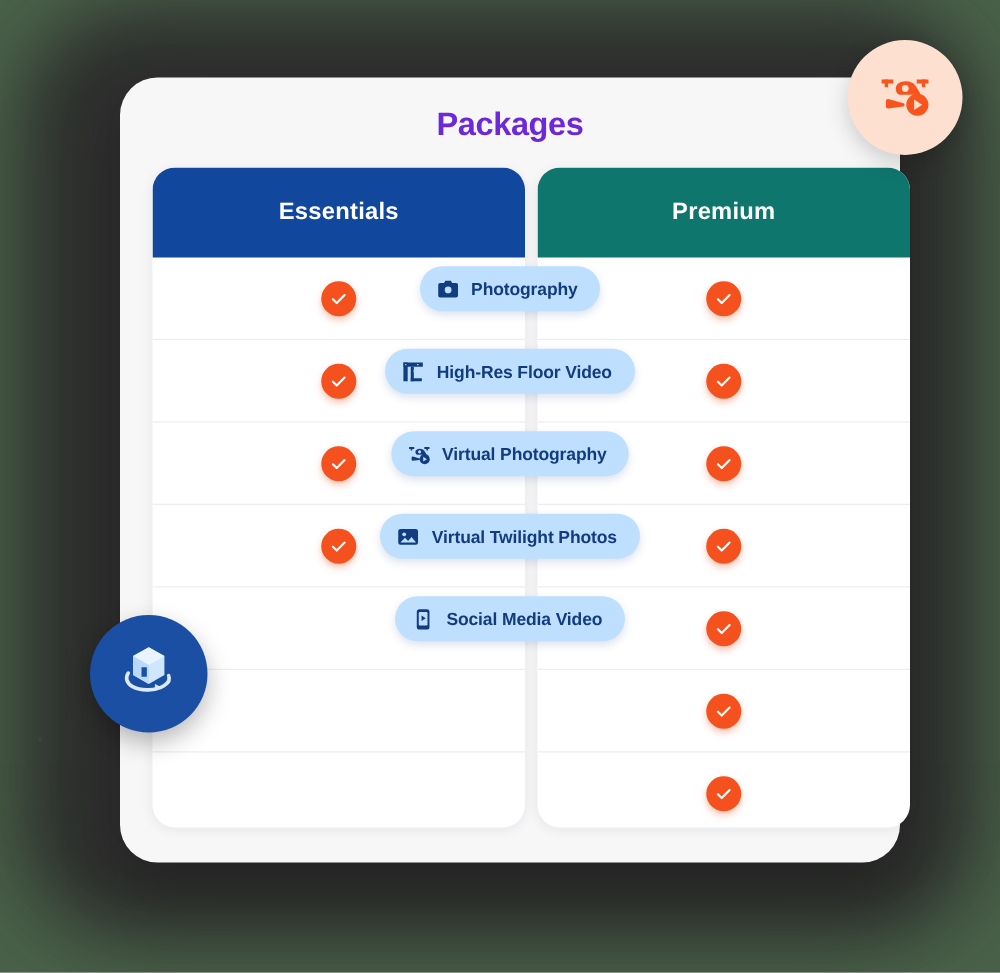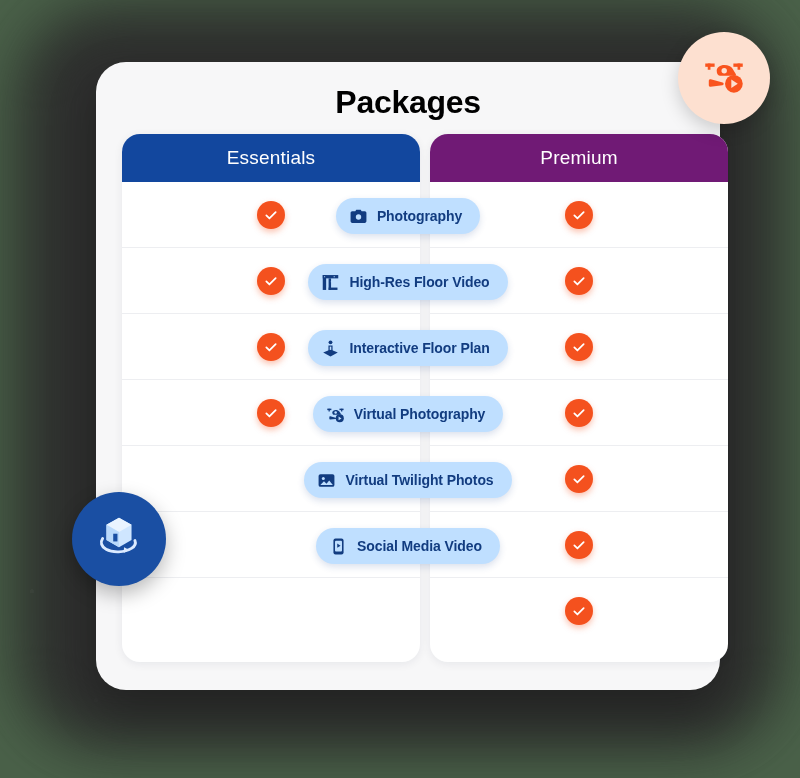--- a/index.html
+++ b/index.html
@@ -59,52 +59,52 @@
     box-shadow: 0 22px 48px rgba(0,0,0,0.26);
     overflow: visible;
   }
 
   #page-title {
     position: absolute;
     left: 0;
     top: 22px;
     width: 624px;
     text-align: center;
-    font-size: 32px;
+    font-size: 26px;
     font-weight: bold;
-    color: #000000;
+    color: #6d28d9;
     letter-spacing: -0.3px;
   }
 
   
   .col-panel {
     position: absolute;
     top: 72px;
     width: 298px;
     height: 528px;
     background: #ffffff;
     border-radius: 18px;
     box-shadow: 0 2px 10px rgba(20,30,60,0.07);
     overflow: hidden;
   }
   #col-essentials { left: 26px; }
   #col-premium    { left: 334px; }
 
   .col-header {
-    height: 48px;
+    height: 72px;
     display: flex;
     align-items: center;
     justify-content: center;
     font-size: 19px;
-    font-weight: normal;
+    font-weight: bold;
     color: #ffffff;
     letter-spacing: 0.2px;
   }
   #col-essentials .col-header { background: #12479e; }
-  #col-premium    .col-header { background: #701a75; }
+  #col-premium    .col-header { background: #0f766e; }
 
   .cell {
     height: 66px;
     display: flex;
     align-items: center;
     justify-content: center;
     border-bottom: 1px solid #edeef1;
     position: relative;
   }
   .cell:last-child { border-bottom: none; }
@@ -128,20 +128,21 @@
     position: absolute;
     left: 0;
     top: 136px;
     width: 624px;
     height: 464px;
     pointer-events: none;
   }
   .pill-row {
     height: 66px;
     display: flex;
+    align-items: center;
     justify-content: center;
   }
   .pill {
     pointer-events: auto;
     display: inline-flex;
     align-items: center;
     gap: 9px;
     height: 36px;
     padding: 0 18px 0 13px;
     border-radius: 18px;
@@ -315,33 +316,20 @@
           <span class="pill-icon">
             <svg viewBox="0 0 24 24">
               <path fill="#123c80" d="M2.2 2.6h19.6v4.2H2.2z"></path>
               <path fill="#123c80" d="M2.2 2.6h4.3v18.8H2.2z"></path>
               <path fill="#123c80" d="M9.6 6.8h3.1v14.6H9.6z"></path>
               <path fill="#123c80" d="M9.6 18.4h11.2v3H9.6z"></path>
               <path fill="#bfdfff" d="M4 4h1.2v1.4H4zM16 4h1.4v1.4H16zM12.4 10.4h5.4v1.4h-5.4z"></path>
             </svg>
           </span>
           <span class="pill-label">High-Res Floor Video</span>
-        </div>
-      </div>
-      <div class="pill-row">
-        <div class="pill">
-          <span class="pill-icon">
-            <svg viewBox="0 0 24 24">
-              <circle cx="12" cy="4.2" r="2.4" fill="#123c80"></circle>
-              <path fill="#123c80" d="M9.4 8.2h5.2v7.4H9.4z"></path>
-              <path fill="#123c80" d="M12 22 2.8 17.2 12 13.4l9.2 3.8z"></path>
-              <path fill="#bfdfff" d="M11 9.6h2v4.2h-2z"></path>
-            </svg>
-          </span>
-          <span class="pill-label">Interactive Floor Plan</span>
         </div>
       </div>
       <div class="pill-row">
         <div class="pill">
           <span class="pill-icon">
             <svg viewBox="0 0 24 24">
               <g fill="#123c80">
                 <path d="M1.6 4.6h5.2v1.9H1.6z"></path>
                 <path d="M3.2 4.6h1.6v3.6H3.2z"></path>
                 <path d="M17 4.6h5.2v1.9H17z"></path>

